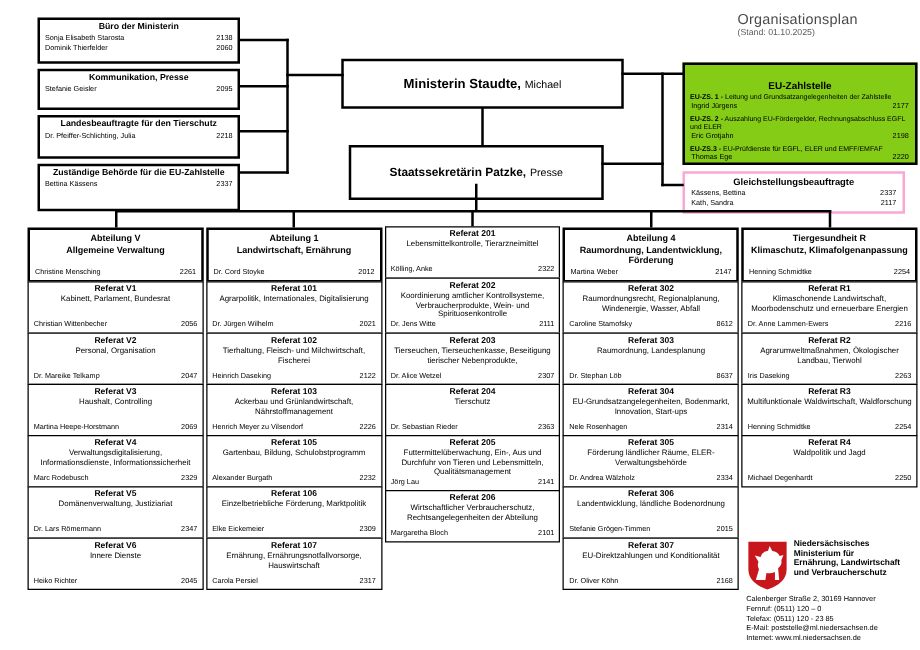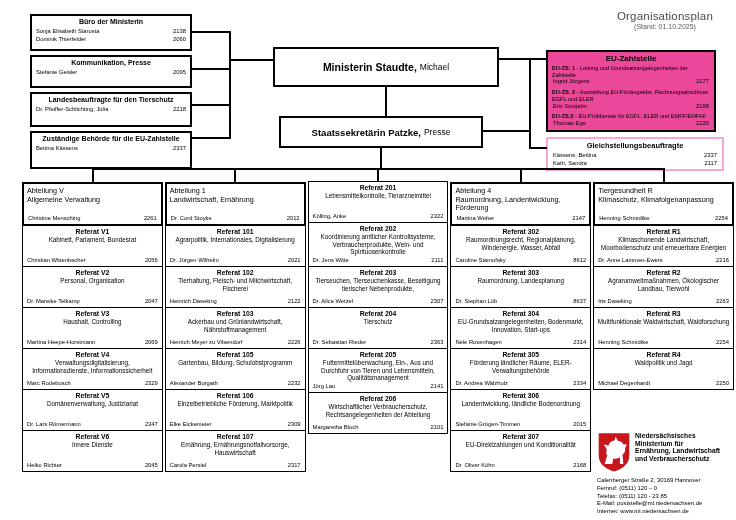--- a/index.html
+++ b/index.html
@@ -10,53 +10,53 @@
     color: #000;
     font-family: "Liberation Sans", sans-serif;
     overflow: hidden;
   }
   
   .hline, .vline { position:absolute; background:#000; }
   .hline { height:2px; }
   .vline { width:2px; }
 
   
-  .doc-title { position:absolute; top:10px; right:6px; width:130px; text-align:center; color:#4a4a4a; }
+  .doc-title { position:absolute; top:10px; right:16px; width:130px; text-align:left; color:#4a4a4a; }
   .doc-title .t1 { font-size:11.5px; letter-spacing:.2px; }
   .doc-title .t2 { font-size:7px; margin-top:1px; color:#5a5a5a; }
 
   
   .lstack { position:absolute; left:30px; top:14px; width:162px; }
   .lbox { position:absolute; left:0; width:162px; border:2px solid #000; background:#fff; padding:2px 3px 1px; }
   .lbox-title { font-weight:bold; font-size:7px; text-align:center; line-height:1.15; margin-bottom:2px; }
   .prow { display:flex; justify-content:space-between; font-size:5.8px; line-height:1.35; padding:0 1px; }
 
   
   .min-box { position:absolute; left:273px; top:47px; width:226px; height:40px; border:2.5px solid #000;
              display:flex; align-items:center; justify-content:center; background:#fff; }
-  .sts-box { position:absolute; left:279px; top:116px; width:204px; height:32px; border:2.5px solid #000;
+  .sts-box { position:absolute; left:279px; top:116px; width:204px; height:44px; border:2.5px solid #000;
              display:flex; align-items:center; justify-content:center; background:#fff; }
   .lead-bold { font-weight:bold; font-size:10.5px; }
   .sts-box .lead-bold { font-size:9.5px; }
   .lead-light { font-size:8.5px; margin-left:3px; }
 
   
-  .euzs-box { position:absolute; left:546px; top:50px; width:170px; height:82px; border:2.5px solid #000; background:#ec4899; padding:2px 4px; }
+  .euzs-box { position:absolute; left:546px; top:50px; width:188px; height:82px; border:2.5px solid #000; background:#84cc16; padding:12px 4px; }
   .euzs-title { font-weight:bold; font-size:8px; text-align:center; margin-bottom:2px; }
   .eu-entry { margin-bottom:3px; }
   .eu-desc-line { font-size:5.6px; line-height:1.2; }
   .eu-label { font-weight:bold; }
   .gleich-box { position:absolute; left:546px; top:137px; width:178px; height:34px; border:2px solid #f9a8d4; background:#fff; padding:2px 4px; }
   .gleich-title { font-weight:bold; font-size:7.5px; text-align:center; margin-bottom:2px; }
 
   
   .columns { position:absolute; left:22px; top:182px; width:712px; display:flex; gap:2px; align-items:flex-start; }
   .column { flex:1; }
   .col-head { border:2.5px solid #000; background:#fff; padding:3px 3px 1px; display:flex; flex-direction:column; min-height:44px; }
-  .head-code, .head-name { font-weight:normal; font-size:7.2px; text-align:left; line-height:1.2; }
+  .head-code, .head-name { font-weight:bold; font-size:7.2px; text-align:center; line-height:1.2; }
   .head-prow { margin-top:auto; padding-top:2px; }
   .unit { border:1px solid #000; margin-top:-1px; background:#fff; padding:2px 3px 1px; display:flex; flex-direction:column; min-height:42px; }
   .unit-code { font-weight:bold; font-size:6.8px; text-align:center; line-height:1.25; }
   .unit-name { font-size:6.3px; text-align:center; line-height:1.15; }
   .unit-prow { margin-top:auto; padding-top:2px; }
   .pname { text-align:left; }
   .pphone { text-align:right; }
 
   
   .footer { position:absolute; left:597px; top:431px; width:138px; }

